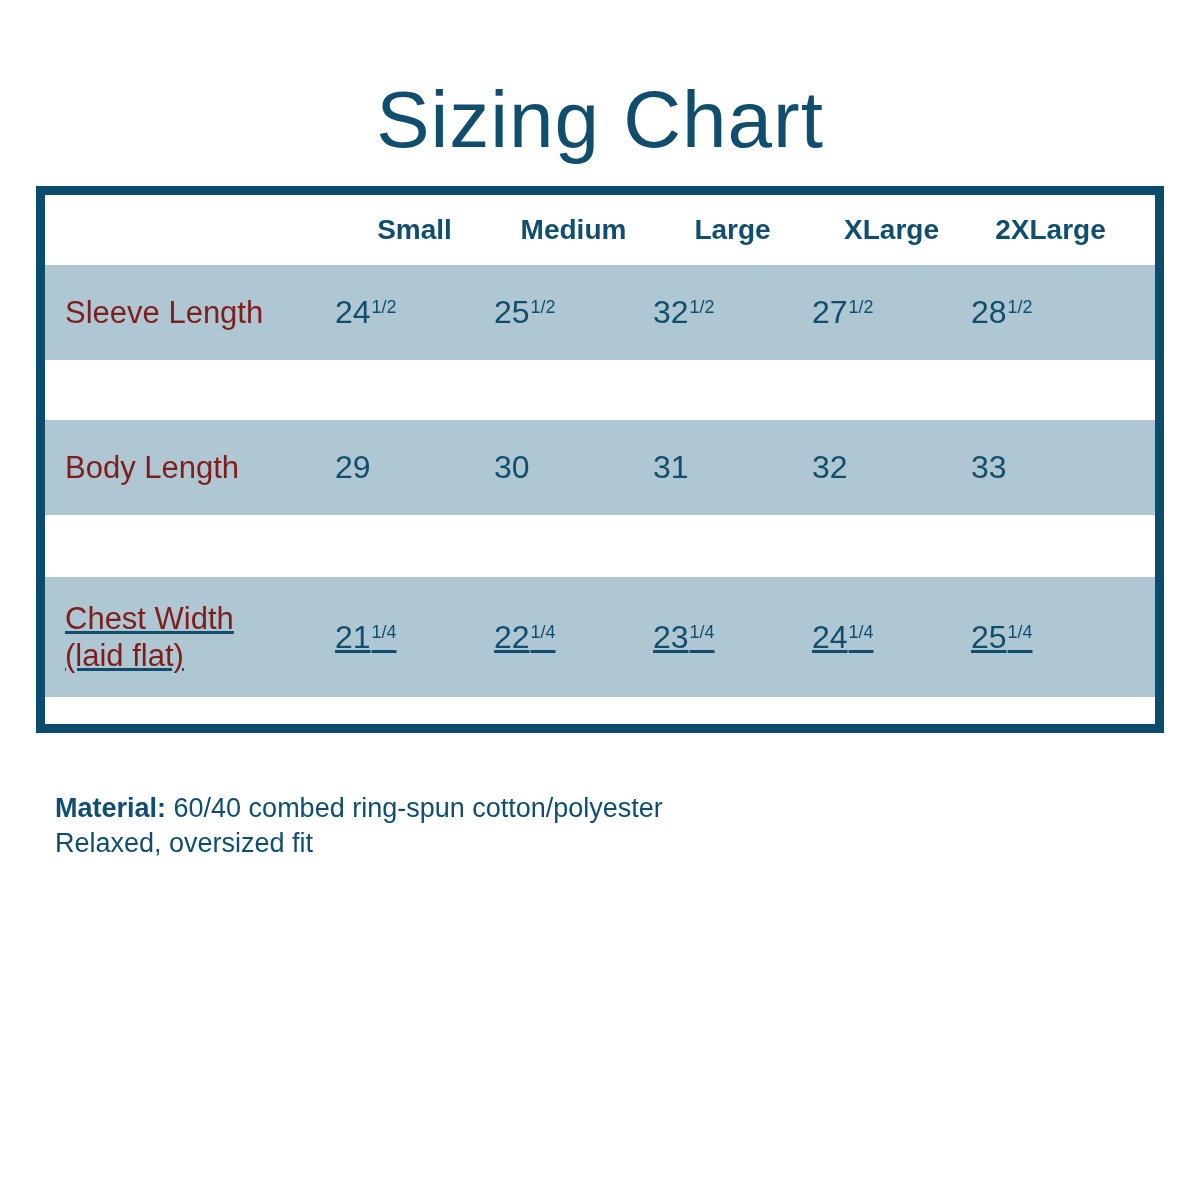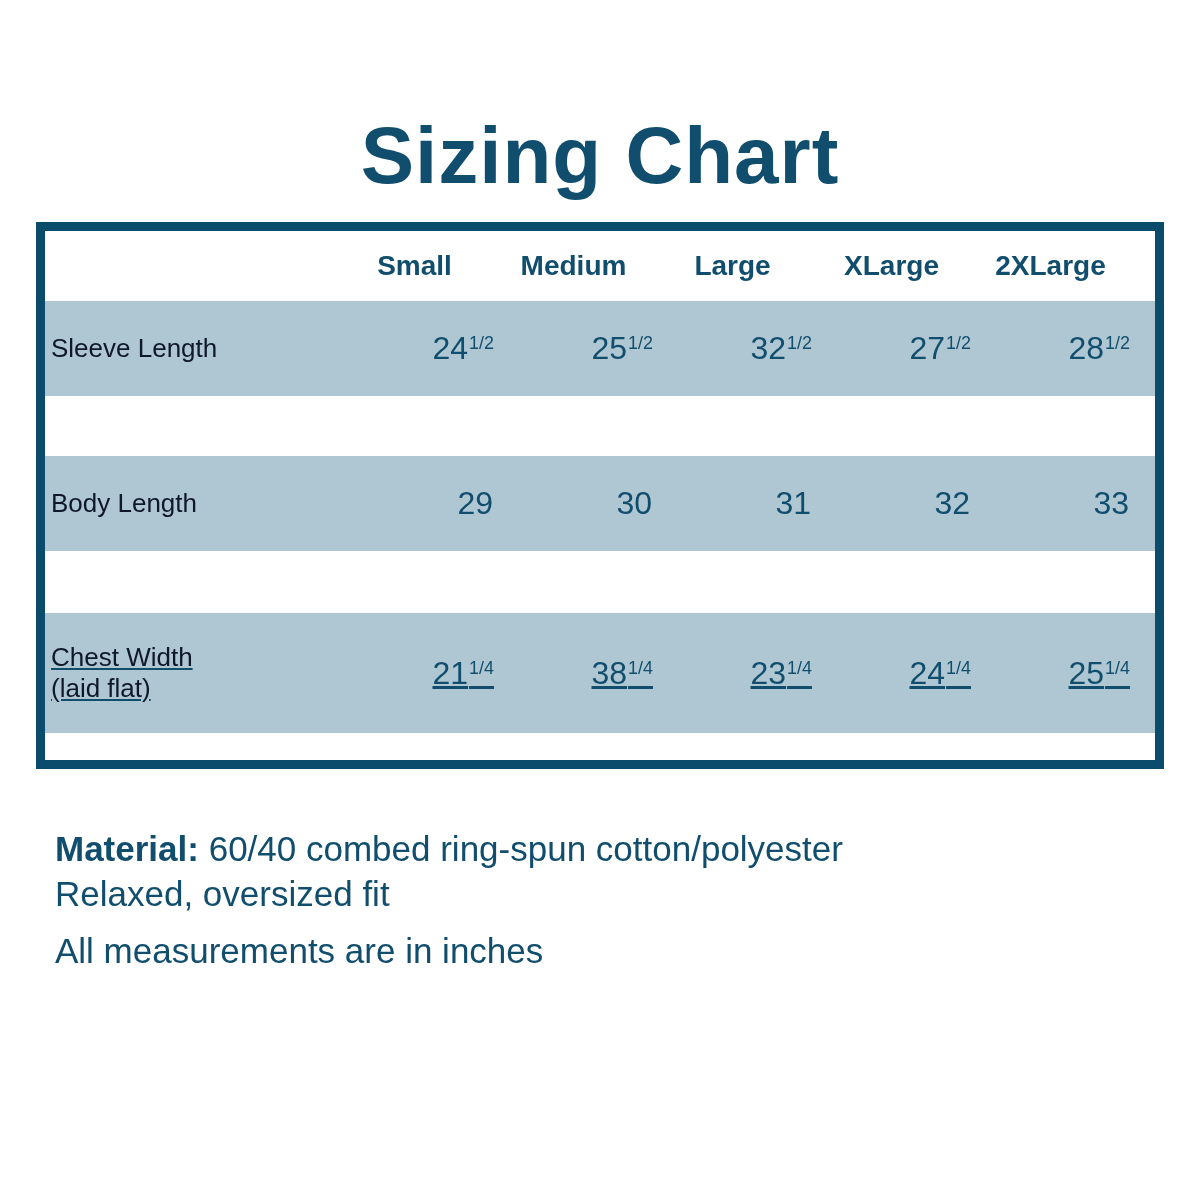--- a/index.html
+++ b/index.html
@@ -4,24 +4,24 @@
 <style>
   * { margin:0; padding:0; box-sizing:border-box; }
   html,body { background:#ffffff; }
   .canvas {
     width:1200px; height:1200px; position:relative; overflow:hidden;
     background:#ffffff;
     font-family:"Liberation Sans", sans-serif;
     color:#114e6d;
   }
   .title {
-    margin-top:116px;
+    margin-top:80px;
     text-align:center;
     font-size:80px;
-    font-weight:700;
+    font-weight:400;
     letter-spacing:1px;
     line-height:1;
     color:#114e6d;
   }
   table.size-table {
     margin:26px auto 0 auto;
     width:1128px;
     border:9px solid #0b4c6d;
     border-collapse:separate;
     border-spacing:0;
@@ -40,41 +40,41 @@
   th.size-head {
     font-size:28px;
     font-weight:700;
     text-align:center;
     vertical-align:middle;
     color:#114e6d;
     background:#ffffff;
   }
   tr.data-row td, tr.data-row-big td { background:#afc7d3; vertical-align:middle; }
   td.row-label {
-    padding-left:6px;
-    font-size:26px;
+    padding-left:20px;
+    font-size:31px;
     text-align:left;
-    color:#0f172a;
+    color:#7f1d1d;
     line-height:1.2;
   }
   td.val {
     font-size:32px;
-    text-align:right;
+    text-align:left;
     color:#114e6d;
     white-space:nowrap;
   }
   td.val sup {
     font-size:0.56em;
     vertical-align:0.55em;
     line-height:0;
     margin-left:1px;
   }
   .notes {
     margin:58px 0 0 55px;
-    font-size:35px;
+    font-size:27px;
     line-height:1.28;
     color:#114e6d;
   }
   .notes .bold { font-weight:700; }
   .notes .note-last { margin-top:12px; }
 </style>
 </head>
 <body>
 
 <div class="canvas">
@@ -130,32 +130,31 @@
     <tr class="gap-row-2">
           <td colspan="7"></td>
         </tr>
 
     <tr class="data-row-big">
       <td class="row-label">
         <span style="display:block">Chest Width</span>
         <span style="display:block">(laid flat)</span>
       </td>
       <td class="val"><span>21</span><sup>1/4</sup></td>
-      <td class="val"><span>38</span><sup>1/4</sup></td>
+      <td class="val"><span>22</span><sup>1/4</sup></td>
       <td class="val"><span>23</span><sup>1/4</sup></td>
       <td class="val"><span>24</span><sup>1/4</sup></td>
       <td class="val"><span>25</span><sup>1/4</sup></td>
       <td></td>
     </tr>
 
     <tr class="gap-row-3">
           <td colspan="7"></td>
         </tr>
   </tbody>
     </table>
 
   <div class="notes">
     <p><span class="bold">Material:</span><span> 60/40 combed ring-spun cotton/polyester</span></p>
     <p>Relaxed, oversized fit</p>
-    <p class="note-last">All measurements are in inches</p>
   </div>
 
 </div>
 
 </body></html>

